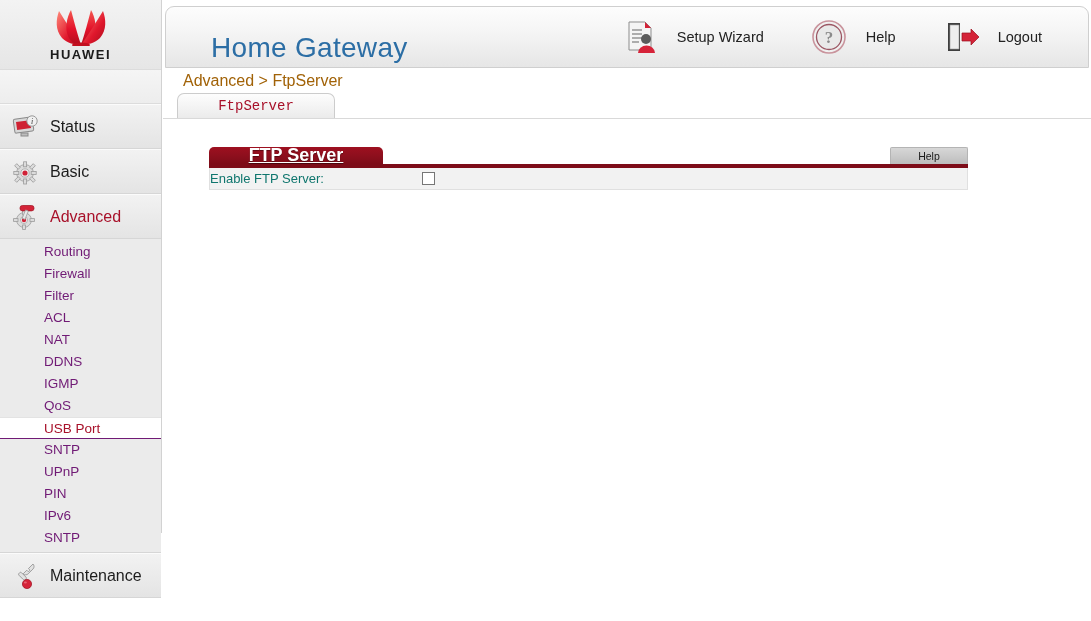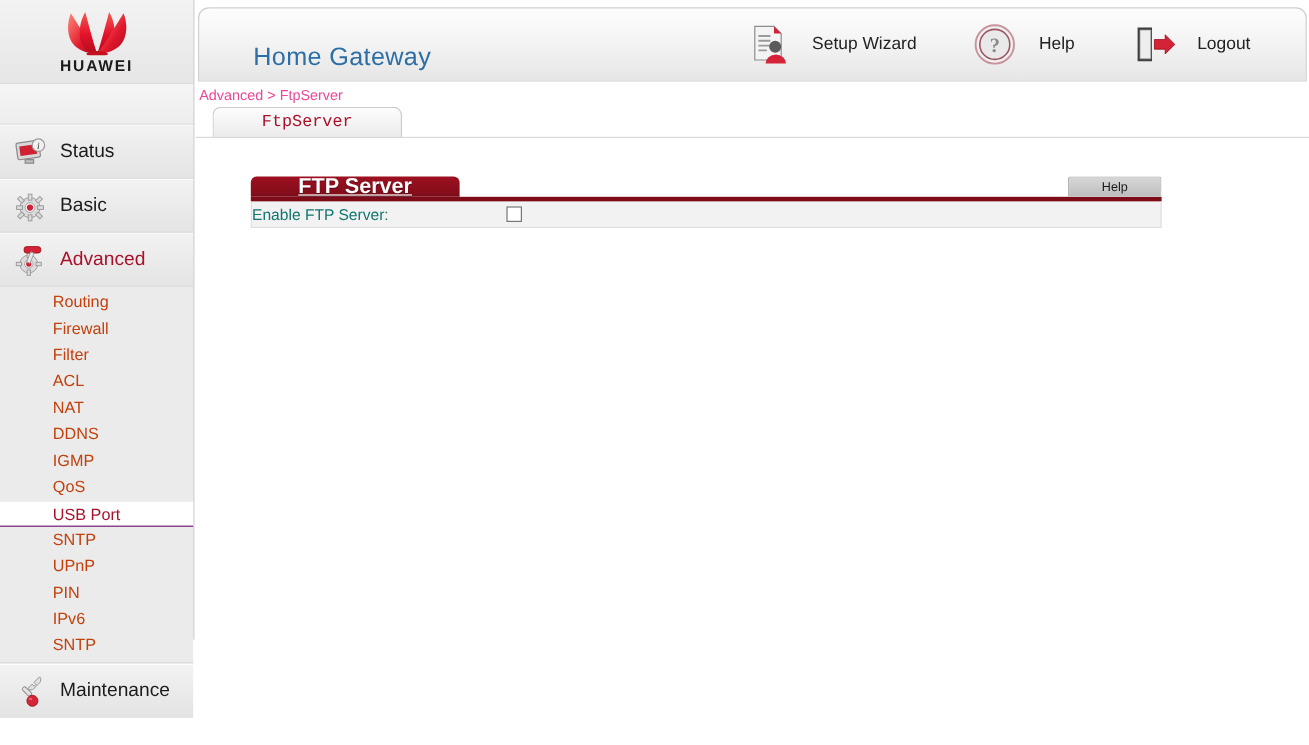--- a/index.html
+++ b/index.html
@@ -47,21 +47,21 @@
   .nav-section .sect-label {
     font-size: 16px; color: #1c1c1c; margin-left: 10px; text-align: center;
   }
   .nav-section.active .sect-label { color: #a8112a; }
   .nav-icon { width: 28px; height: 28px; position: relative; flex: 0 0 28px; }
 
   .submenu { background: #ebebeb; padding: 2px 0 3px 0; border-bottom:1px solid #d6d6d6;}
   .sub-item {
     height: 22px; line-height: 22px;
     padding-left: 44px;
-    font-size: 13.5px; color: #c2410c;
+    font-size: 13.5px; color: #701a75;
     cursor: pointer;
   }
   .sub-item.active {
     background: #ffffff; color: #a8112a;
     border-top: 1px solid #e3e3e3;
     border-bottom: 1px solid #701a75;
   }
 
   
   #main { position: absolute; left: 163px; top: 0; right: 0; height: 621px; background:#fff; }
@@ -69,39 +69,39 @@
   .topbar {
     position: relative;
     margin: 6px 2px 0 2px;
     height: 62px;
     border: 1px solid #cfcfcf;
     border-radius: 9px 9px 0 0;
     background: linear-gradient(to bottom, #fdfdfd 0%, #f4f4f4 45%, #e6e6e6 100%);
     display: flex; align-items: center;
   }
   .gw-title {
-    font-size: 21px; color: #2c6ea5;
+    font-size: 28px; color: #2c6ea5;
     margin-left: 45px; letter-spacing: 0.3px; margin-top: 21px;
   }
   .topbar-actions {
     position: absolute; right: 0; top: 0; height: 100%;
     display: flex; align-items: center;
   }
   .action {
     display: flex; align-items: center; cursor: pointer;
     margin-right: 8px;
   }
   .action .act-label {
     font-size: 14.5px; color: #222; margin: 0 38px 0 18px;
   }
   .act-icon { width: 38px; height: 38px; position: relative; }
 
   .breadcrumb {
-    font-size: 12px; color: #ec4899;
-    margin: 4px 0 0 3px;
+    font-size: 16px; color: #a16207;
+    margin: 4px 0 0 20px;
   }
 
   .tabrow { margin: 3px 0 0 14px; height: 26px; position: relative; }
   .tab {
     display: inline-block;
     min-width: 158px; height: 26px; line-height: 25px;
     text-align: center;
     font-size: 14px; color: #a8112a;
     background: linear-gradient(to bottom,#fdfdfd 0%, #f2f2f2 60%, #eaeaea 100%);
     border: 1px solid #cccccc; border-bottom: none;

